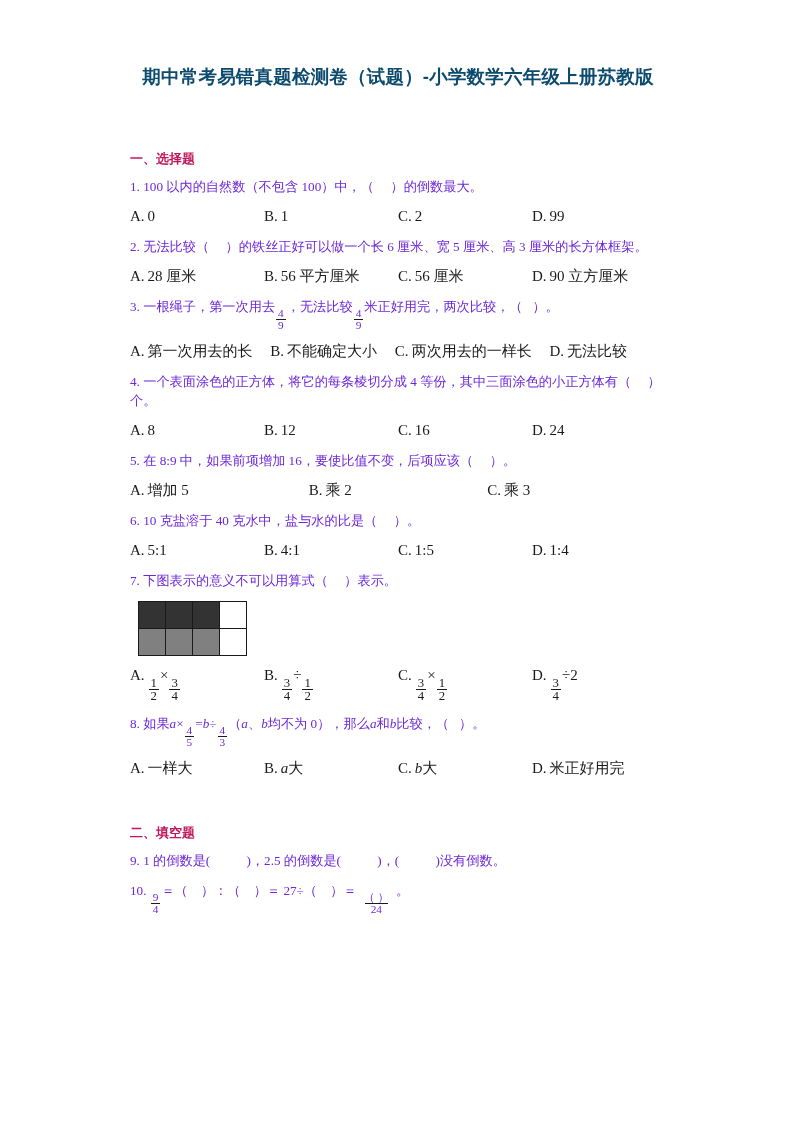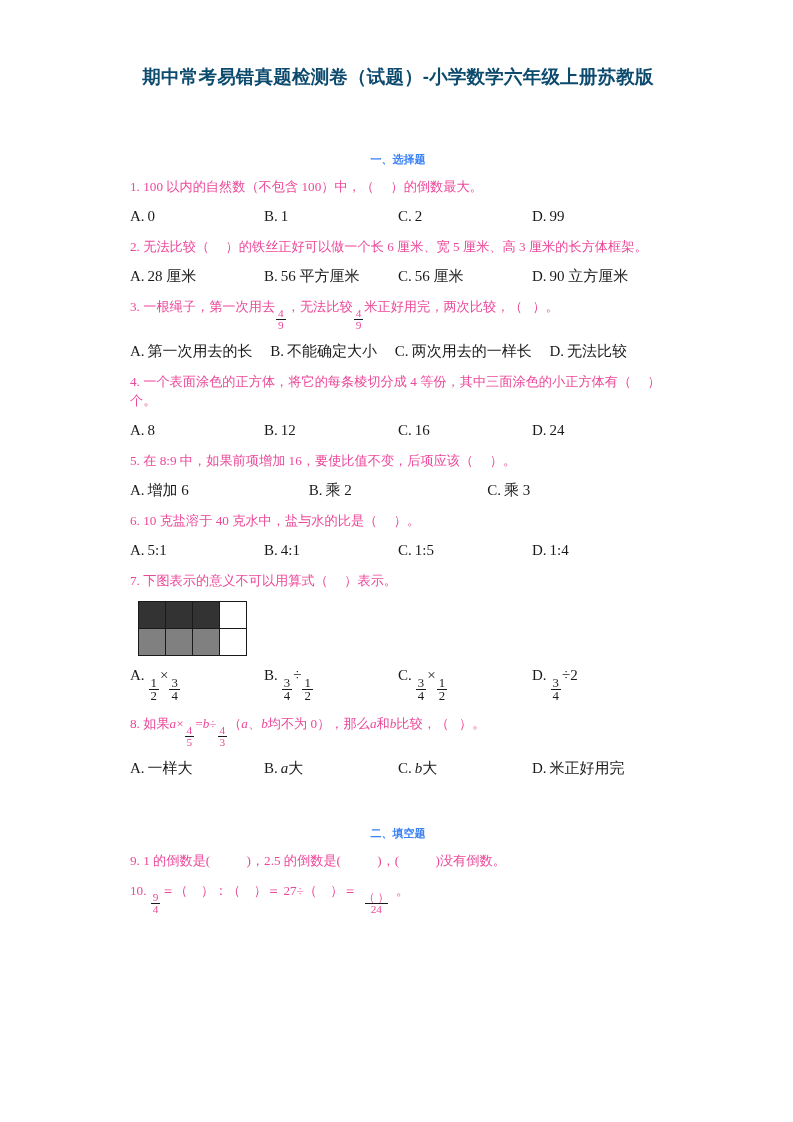--- a/index.html
+++ b/index.html
@@ -39,37 +39,36 @@
     color: #0c4a6e;
     letter-spacing: 0.2px;
     margin: 0 0 0 0;
     padding: 0 2px;
   }
 
   
   .section-head {
     font-family: "Liberation Sans", "DejaVu Sans", sans-serif;
     font-weight: bold;
-    font-size: 11px;
+    font-size: 13px;
     line-height: 18px;
-    color: #3b82f6;
+    color: #be185d;
     margin-top: 56px;
     margin-bottom: 9px;
-    text-align: center;
   }
   .section-head.second {
     margin-top: 46px;
   }
 
   
   .q {
     font-size: 13.2px;
     line-height: 19px;
     margin-bottom: 11px;
-    color: #ec4899;
+    color: #6d28d9;
   }
 
   
   .opts {
     display: flex;
     font-size: 15px;
     line-height: 19px;
     margin-bottom: 11px;
   }
   .opts.cols4 > .opt { width: 25%; }
@@ -201,21 +200,21 @@
       <div class="opt"><span class="opt-key">D.</span><span>24</span></div>
     </div>
 
     <div class="q">
       <span>5.</span>
       <span>在 8:9 中，如果前项增加 16，要使比值不变，后项应该（</span>
       <span class="blank-paren">&nbsp;&nbsp;&nbsp;</span>
       <span>）。</span>
     </div>
     <div class="opts cols3">
-      <div class="opt"><span class="opt-key">A.</span><span>增加 6</span></div>
+      <div class="opt"><span class="opt-key">A.</span><span>增加 5</span></div>
       <div class="opt"><span class="opt-key">B.</span><span>乘 2</span></div>
       <div class="opt"><span class="opt-key">C.</span><span>乘 3</span></div>
     </div>
 
     <div class="q">
       <span>6.</span>
       <span>10 克盐溶于 40 克水中，盐与水的比是（</span>
       <span class="blank-paren">&nbsp;&nbsp;&nbsp;</span>
       <span>）。</span>
     </div>

